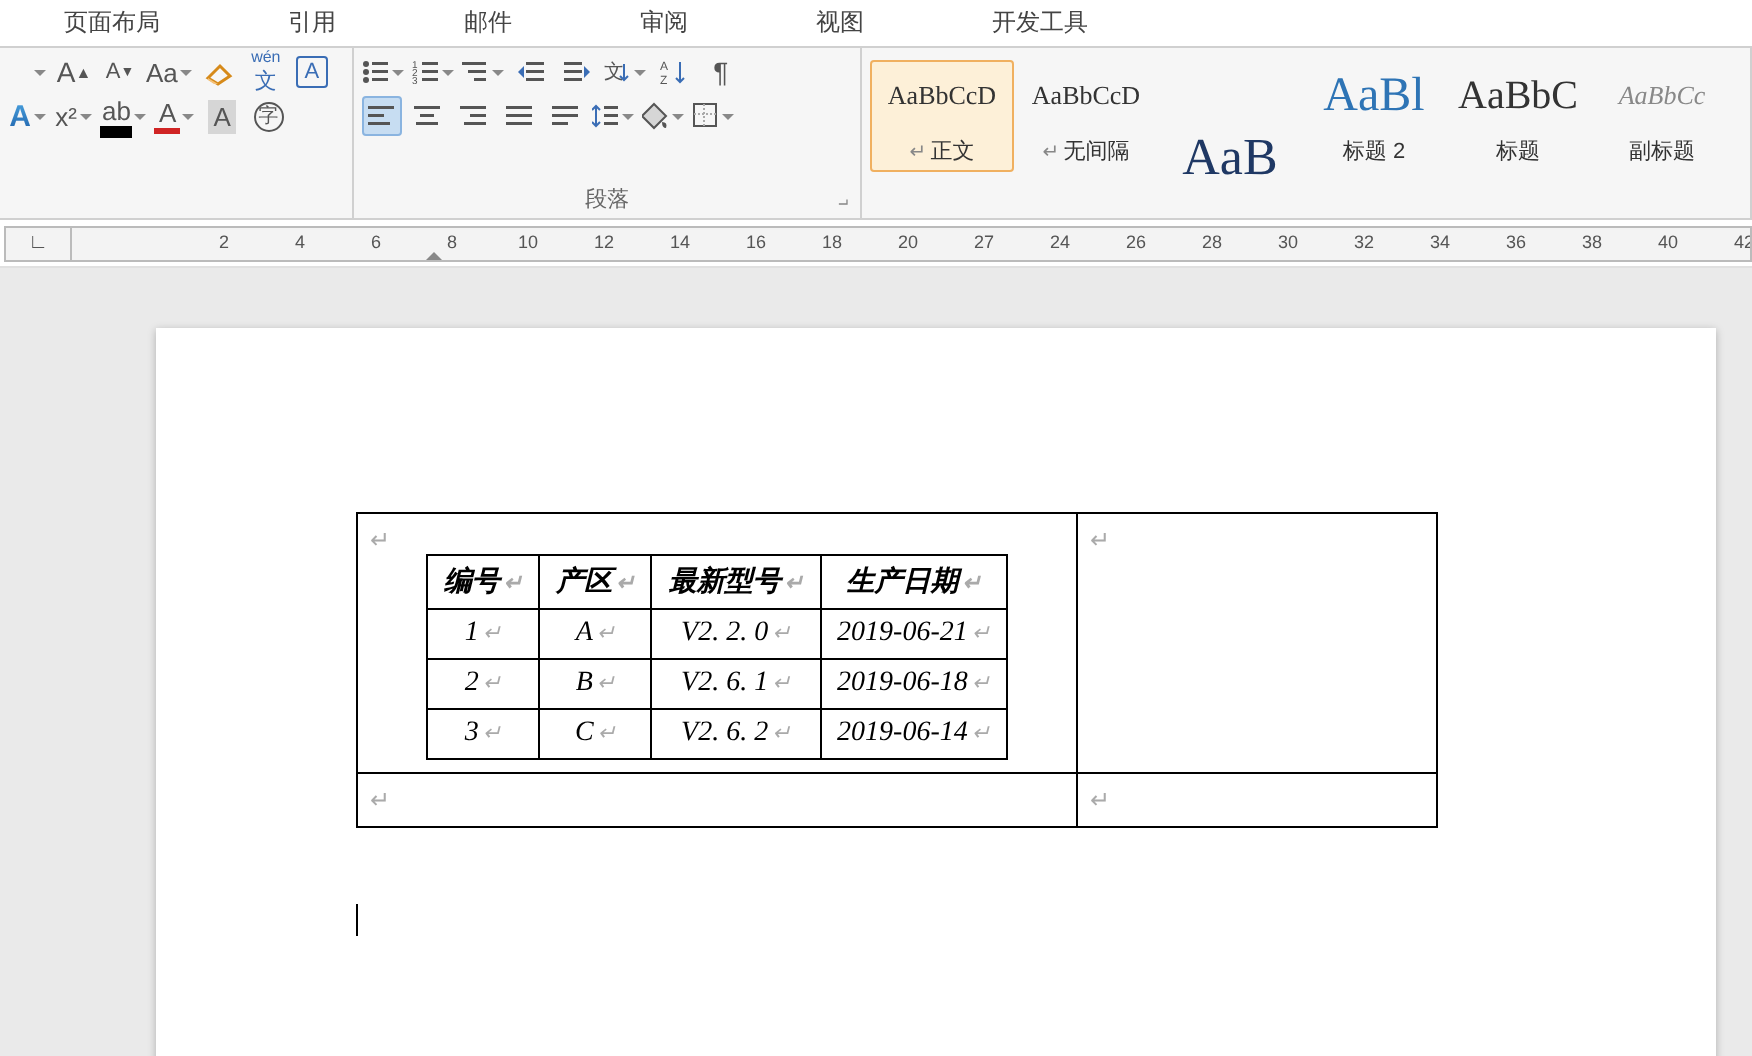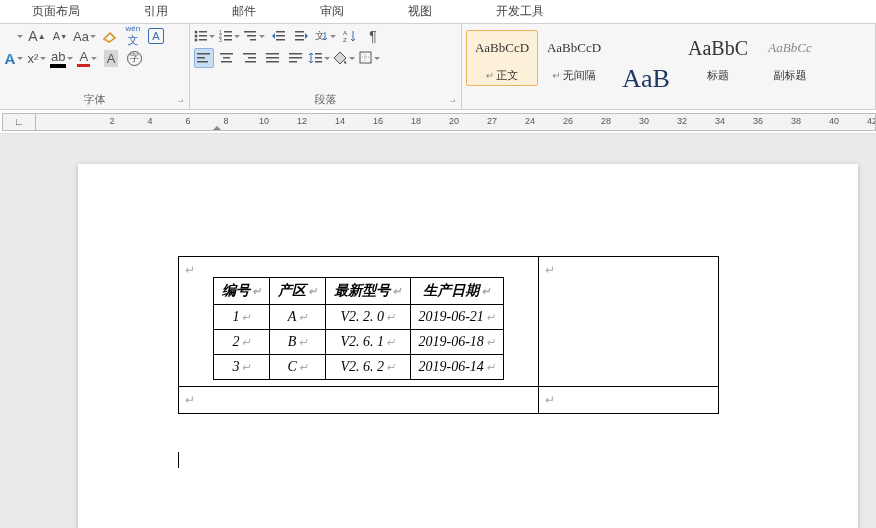--- a/index.html
+++ b/index.html
@@ -254,34 +254,33 @@
         <span class="btn">
             <span class="boxed blue">A</span>
           </span>
       </div>
       <div class="row">
         <span class="btn drop">
             <span class="appf" style="font-size:15px;background:linear-gradient(#4aa3e0,#1d5fa8);-webkit-background-clip:text;color:transparent;font-weight:bold">A</span>
           </span>
         <span class="btn drop">x²</span>
         <span class="btn drop">
-            <span style="border-bottom:4px solid #000000;padding:0 1px">ab</span>
+            <span style="border-bottom:6px solid #000000;padding:0 1px">ab</span>
           </span>
         <span class="btn drop">
             <span style="border-bottom:3px solid #d02424;padding:0 2px" class="appf">A</span>
           </span>
         <span class="btn">
             <span style="background:#d6d6d6;padding:1px 3px" class="appf">A</span>
           </span>
         <span class="btn">
             <span style="border:1px solid #555;border-radius:50%;width:15px;height:15px;display:inline-flex;align-items:center;justify-content:center;font-size:10px">字</span>
           </span>
       </div>
     </div>
-    <div class="group-title">字体</div>
   </div>
 
   <div class="group" style="width:272px">
     <div class="group-body">
       <div class="row">
         <span class="btn drop">
             <svg width="14" height="12">
               <circle cx="2" cy="2" r="1.5" fill="#555"></circle>
               <rect x="5" y="1" width="8" height="1.5" fill="#555"></rect>
               <circle cx="2" cy="6" r="1.5" fill="#555"></circle>
@@ -406,20 +405,24 @@
           <div class="style-thumb" style="font-size:13px;color:#333;">AaBbCcD</div>
           <div class="style-name"><span class="mark">↵</span>正文</div>
         </div>
         <div class="style-item">
           <div class="style-thumb" style="font-size:13px;color:#333;">AaBbCcD</div>
           <div class="style-name"><span class="mark">↵</span>无间隔</div>
         </div>
         <div class="style-item">
           <div class="style-thumb" style="font-size:26px;color:#1f3864;margin-top:31px;">AaB</div>
           <div class="style-name">标题 1</div>
+        </div>
+        <div class="style-item">
+          <div class="style-thumb" style="font-size:24px;color:#2e74b5;">AaBl</div>
+          <div class="style-name">标题 2</div>
         </div>
         <div class="style-item">
           <div class="style-thumb" style="font-size:20px;color:#333;">AaBbC</div>
           <div class="style-name">标题</div>
         </div>
         <div class="style-item">
           <div class="style-thumb" style="font-size:13px;color:#888;font-style:italic">AaBbCc</div>
           <div class="style-name">副标题</div>
         </div>
       </div>

